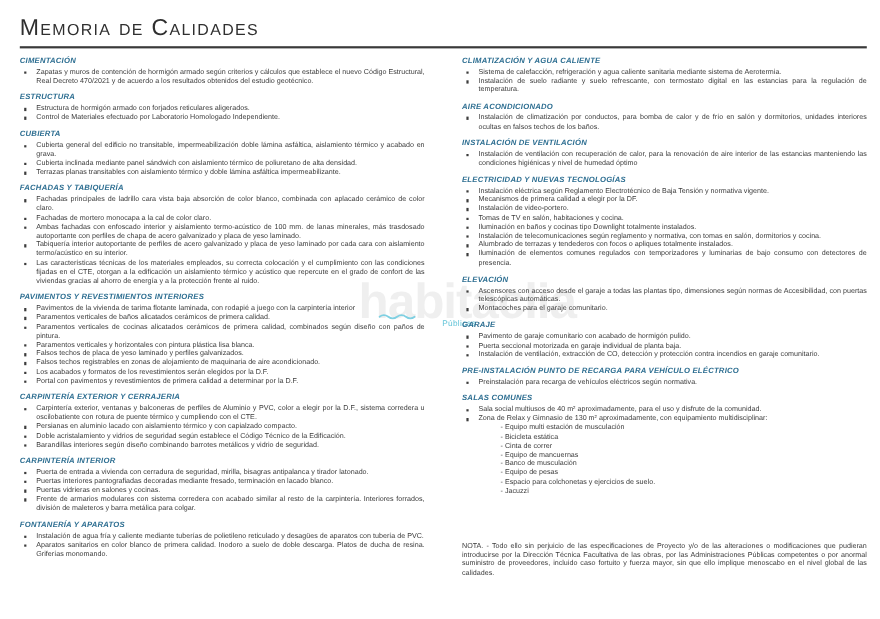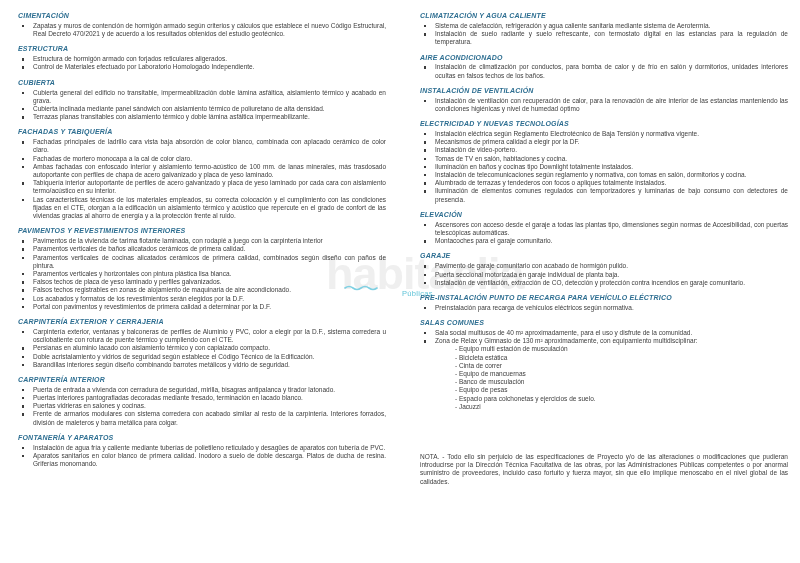--- a/index.html
+++ b/index.html
@@ -72,20 +72,23 @@
     font-size:7.5px;font-weight:normal;letter-spacing:.3px;
     color:var(--city);
   }
   .wave{position:absolute;left:344px;top:284px;z-index:3;}
 </style>
 </head>
 <body>
 
 <div class="page">
 
+  <header class="doc-header">
+    <h1 class="doc-title"><span class="t-big">M</span><span class="t-sm">EMORIA</span><span class="t-sm sp">DE</span><span class="t-big sp">C</span><span class="t-sm">ALIDADES</span></h1>
+  </header>
 
   <div class="watermark">
     <span>habitaclia</span>
     <span class="wm-city">Públicas</span>
   </div>
 
   <svg class="wave" width="34" height="7" viewBox="0 0 34 7">
     <path d="M1 4 Q 5 1 9 4 T 17 4 T 25 4 T 33 4" fill="none" stroke="#7fd0e2" stroke-width="1.6" stroke-linecap="round"></path>
   </svg>
 

